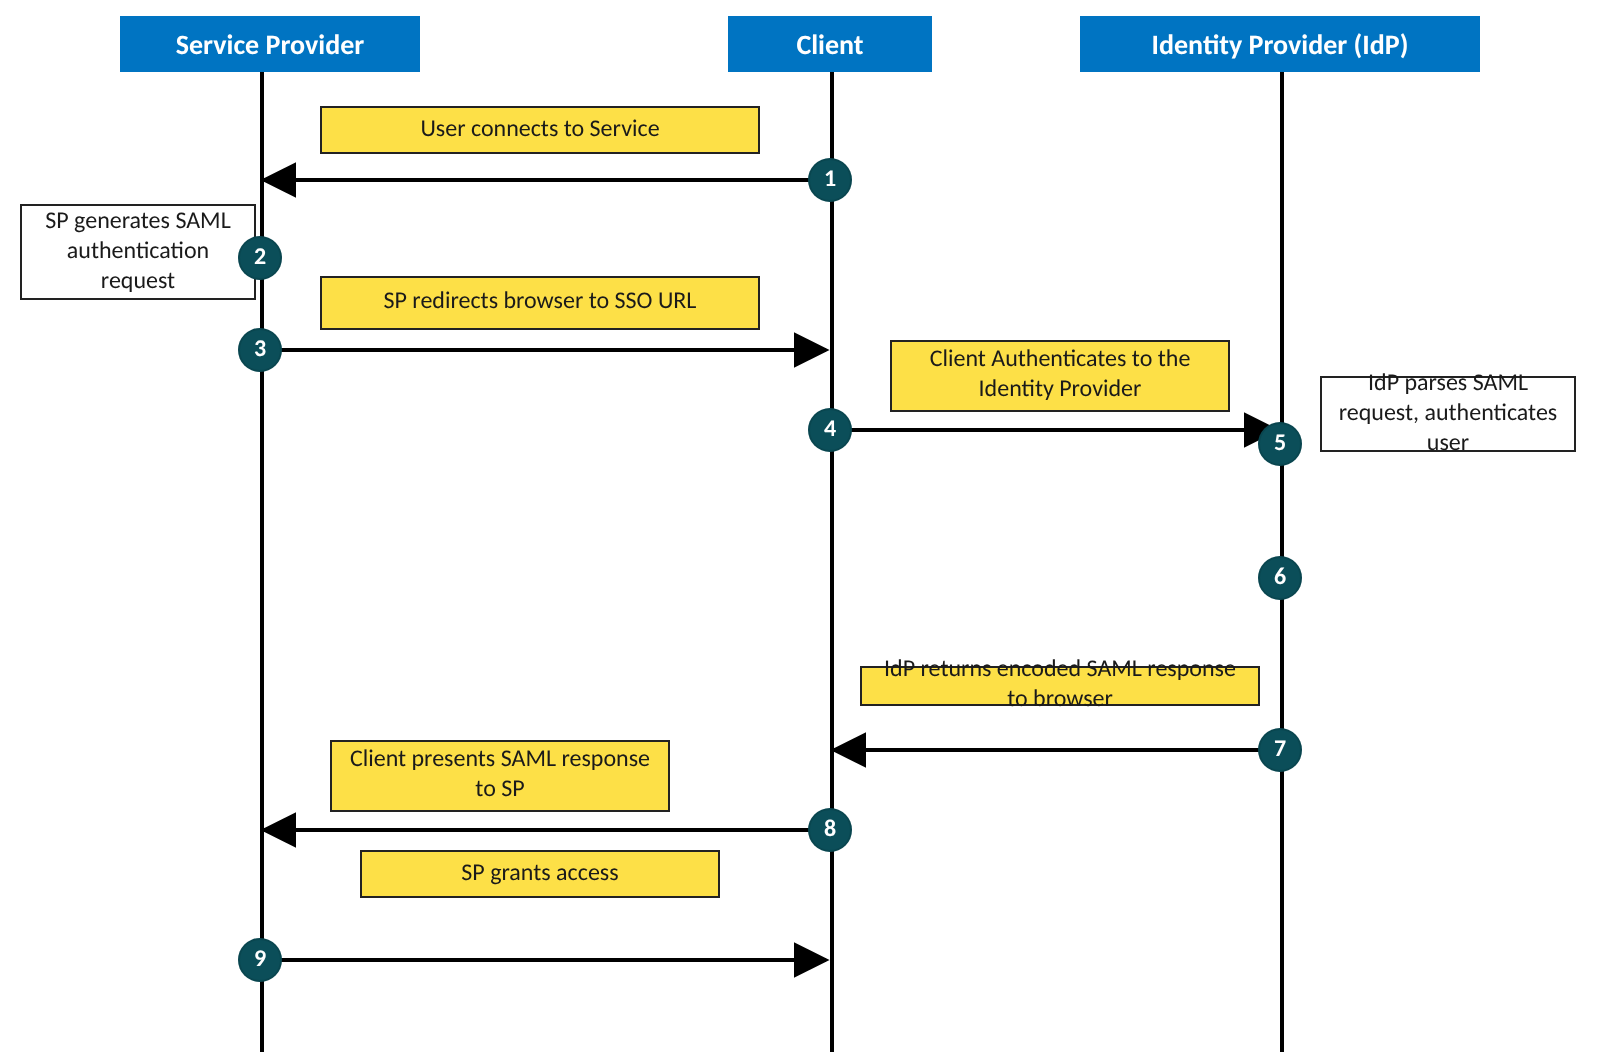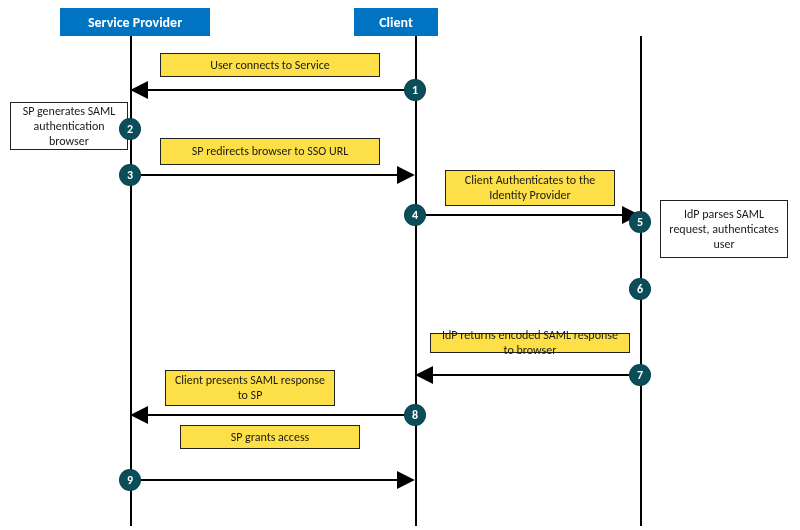--- a/index.html
+++ b/index.html
@@ -84,21 +84,22 @@
     height: 530px;
     pointer-events: none;
   }
 </style>
 </head>
 <body>
 
 <div class="stage">
 
   <div class="lane-header" style="left:60px;width:150px">Service Provider</div>
-  <div class="lane-header" style="left:354px;width:84px">Client</div>
+  <div class="lane-header" style="left:364px;width:102px">Client</div>
+  <div class="lane-header" style="left:540px;width:200px">Identity Provider (IdP)</div>
 
   <div class="lifeline" style="left:130px"></div>
   <div class="lifeline" style="left:415px"></div>
   <div class="lifeline" style="left:640px"></div>
 
   <svg class="arrows" viewBox="0 0 800 530">
     <defs>
       <marker id="ah" viewBox="0 0 10 10" refX="9" refY="5" markerWidth="9" markerHeight="9" orient="auto-start-reverse">
         <path d="M0,0 L10,5 L0,10 Z" fill="#000"></path>
       </marker>
@@ -122,23 +123,23 @@
   <div class="msg-box" style="left:160px;top:138px;width:220px;height:27px">SP redirects browser to SSO URL</div>
 
   <div class="msg-box" style="left:445px;top:170px;width:170px;height:36px">Client Authenticates to the Identity Provider</div>
 
   <div class="msg-box" style="left:430px;top:333px;width:200px;height:20px">IdP returns encoded SAML response to browser</div>
 
   <div class="msg-box" style="left:165px;top:370px;width:170px;height:36px">Client presents SAML response to SP</div>
 
   <div class="msg-box" style="left:180px;top:425px;width:180px;height:24px">SP grants access</div>
 
-  <div class="side-box" style="left:10px;top:102px;width:118px;height:48px">SP generates SAML authentication browser</div>
+  <div class="side-box" style="left:10px;top:102px;width:118px;height:48px">SP generates SAML authentication request</div>
 
-  <div class="side-box" style="left:660px;top:200px;width:128px;height:58px">IdP parses SAML request, authenticates user</div>
+  <div class="side-box" style="left:660px;top:188px;width:128px;height:38px">IdP parses SAML request, authenticates user</div>
 
 
   <div class="step-badge" style="left:404px;top:79px">1</div>
   <div class="step-badge" style="left:119px;top:118px">2</div>
   <div class="step-badge" style="left:119px;top:164px">3</div>
   <div class="step-badge" style="left:404px;top:204px">4</div>
   <div class="step-badge" style="left:629px;top:211px">5</div>
   <div class="step-badge" style="left:629px;top:278px">6</div>
   <div class="step-badge" style="left:629px;top:364px">7</div>
   <div class="step-badge" style="left:404px;top:404px">8</div>

